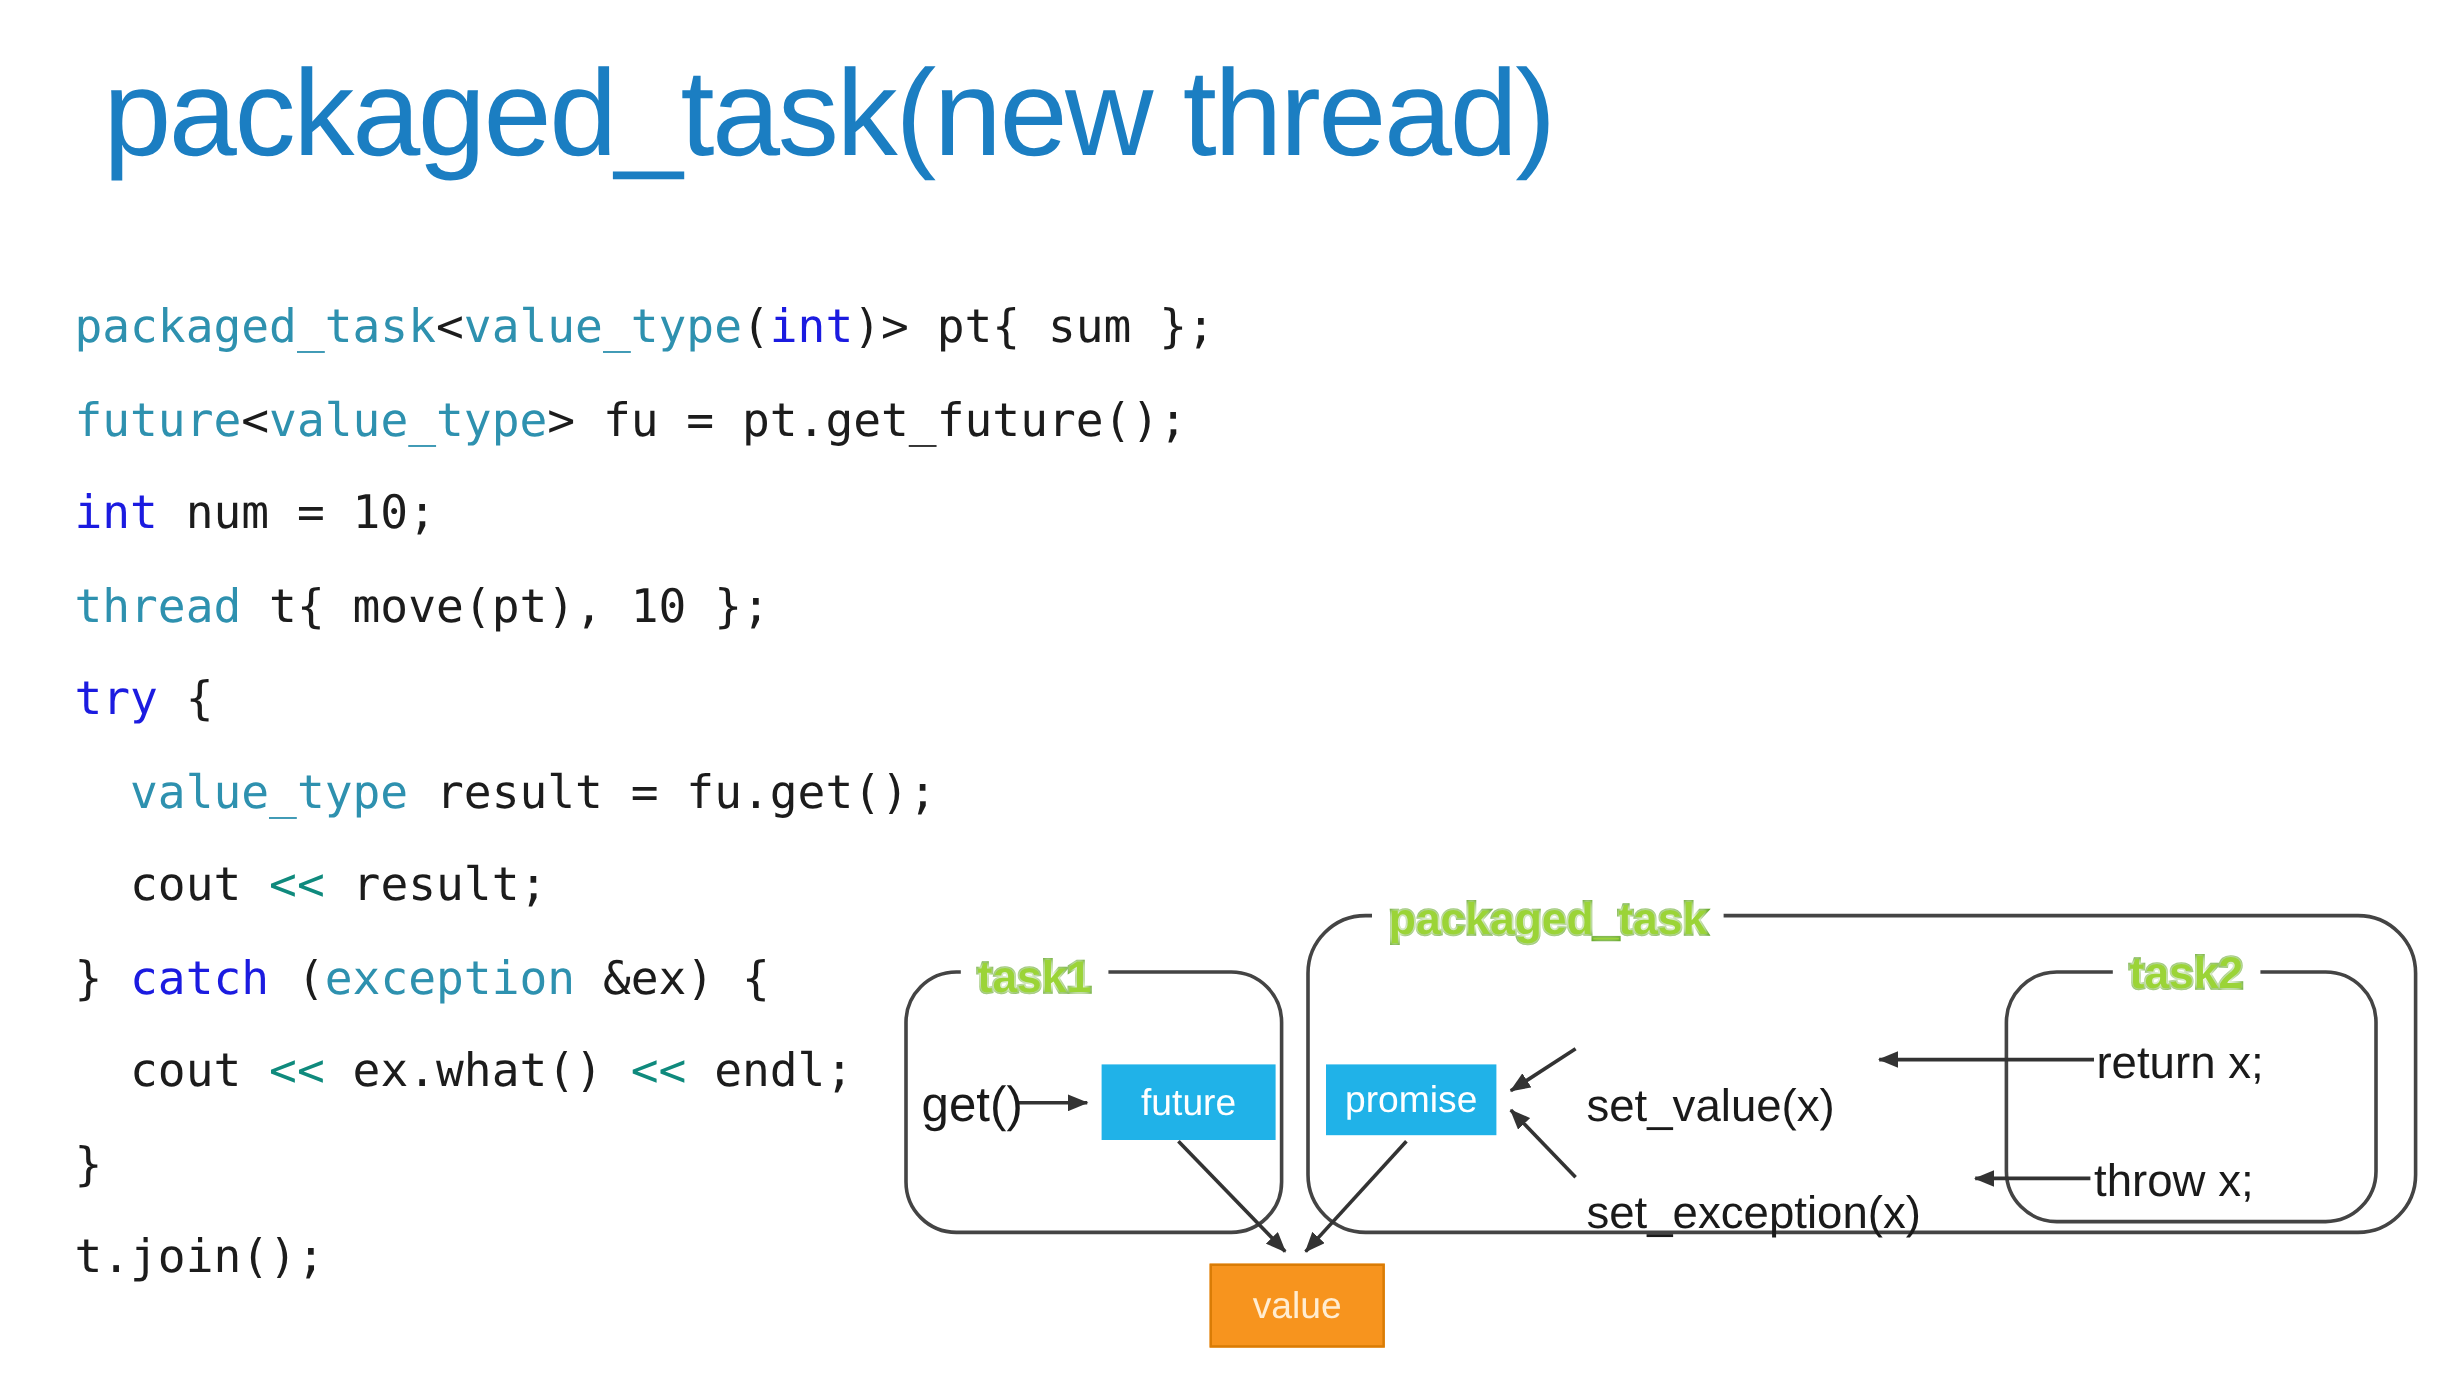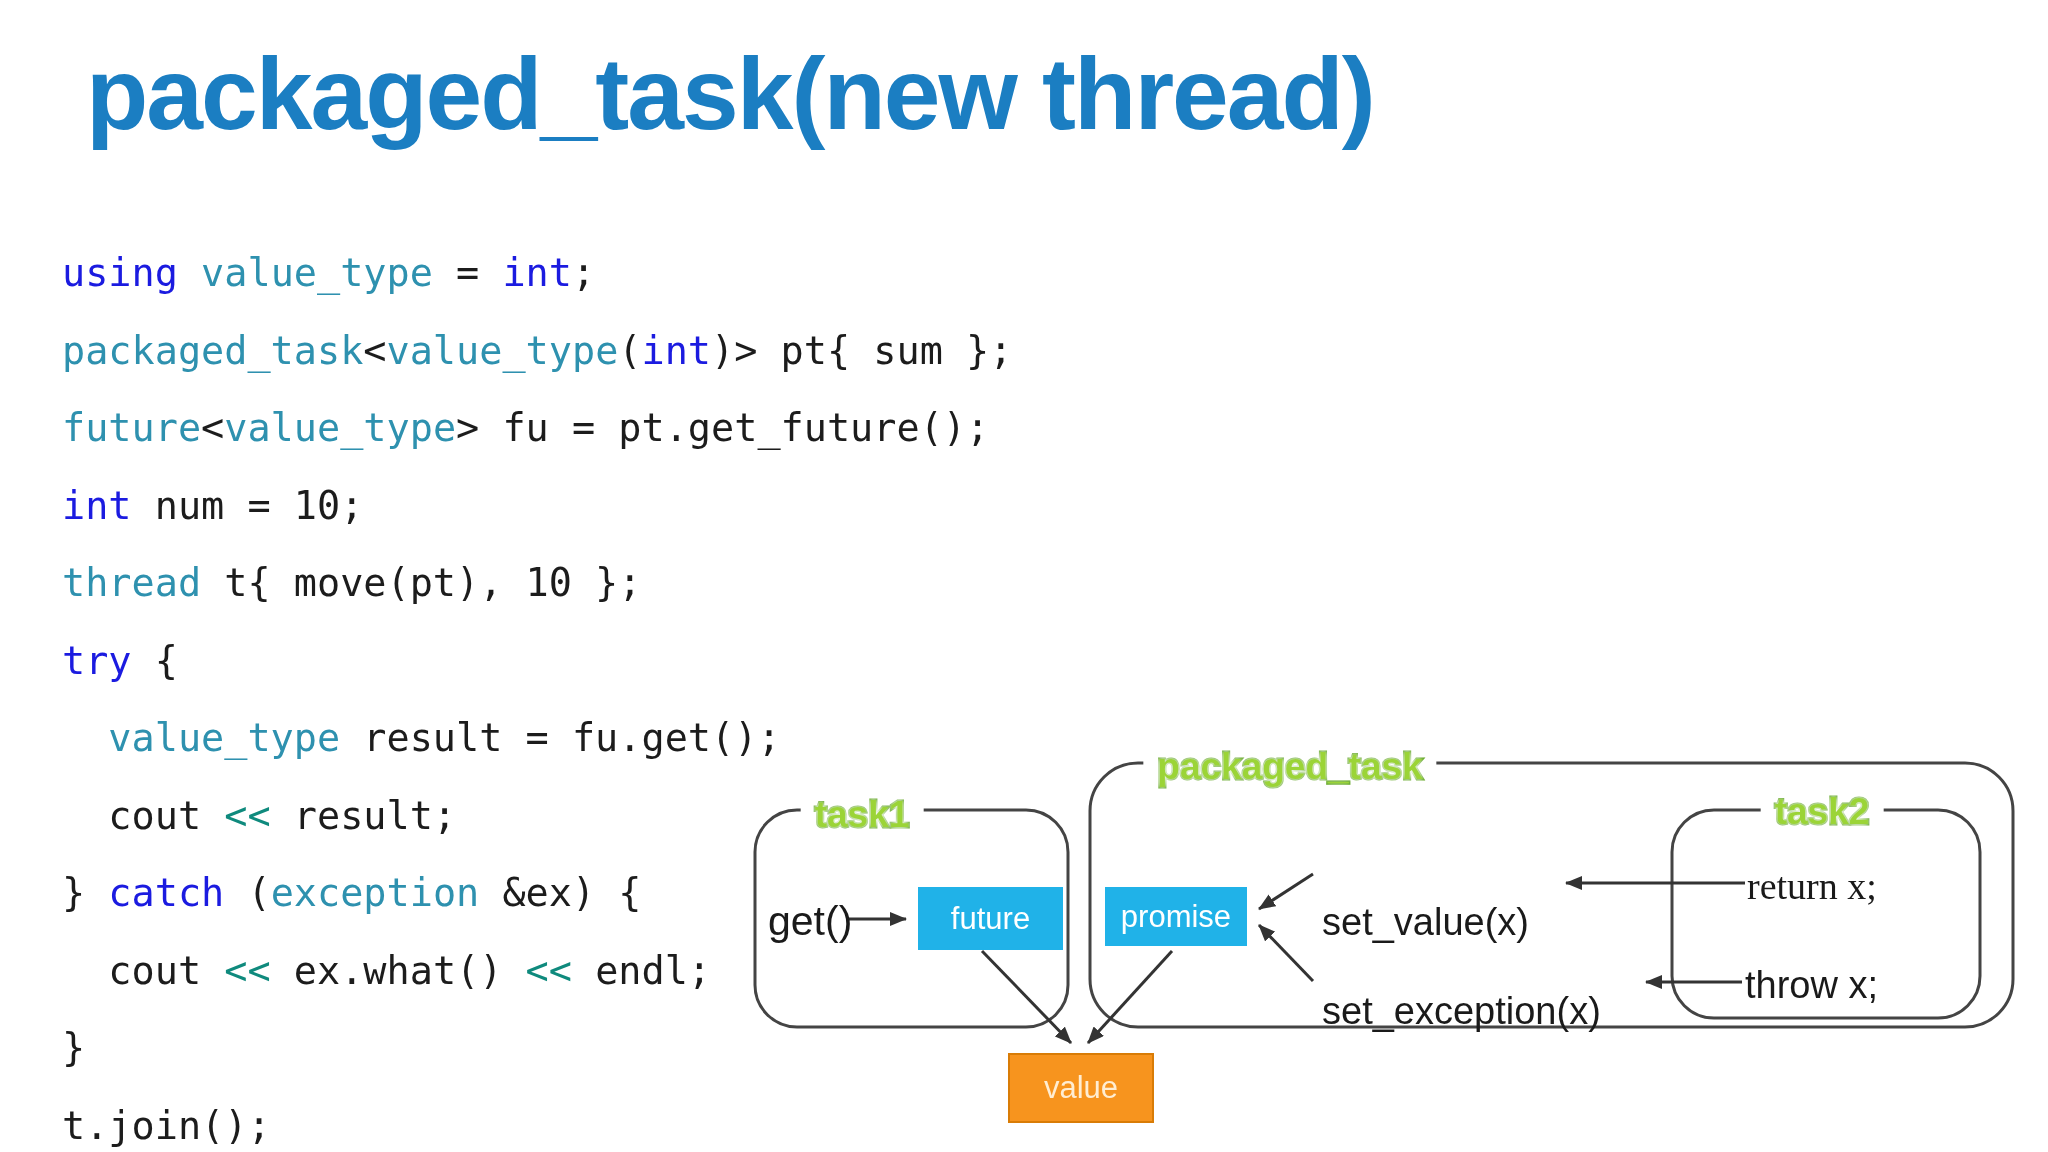--- a/index.html
+++ b/index.html
@@ -2,21 +2,21 @@
 <html style="--title: #1b7ec2; --kw: #1b1be0; --ty: #2e91af; --op: #0f8a7d; --code: #1c1c1c; --green-fill: #9bd437; --green-stroke: #55a011; --line: #444444; --cyan: #20b2e8; --orange: #f7941e; --orange-border: #d97c06; --box-text: #ffffff; --value-text: #ffedd2; --diagram-text: #1a1a1a;"><head>
 <meta charset="utf-8">
 <style>
   html,body{margin:0;padding:0;}
   body{
     width:2048px;height:1152px;background:#ffffff;overflow:hidden;position:relative;
     font-family:"Liberation Sans",sans-serif;
   }
   .slide-title{
     position:absolute;left:86px;top:38px;margin:0;
-    font-family:"Liberation Sans",sans-serif;font-weight:700;
+    font-family:"Liberation Sans",sans-serif;font-weight:400;
     font-size:102px;letter-spacing:-2px;line-height:1.1;
     color:var(--title);white-space:nowrap;
   }
   .code-block{
     position:absolute;left:62px;top:234px;
     font-family:"DejaVu Sans Mono","Liberation Mono",monospace;
     font-size:38.5px;color:var(--code);
   }
   .code-line{white-space:pre;height:77.5px;line-height:77.5px;}
   .tk-kw{color:var(--kw);}
@@ -47,21 +47,20 @@
   .node.orange{background:var(--orange);border:2px solid var(--orange-border);color:var(--value-text);}
 </style>
 </head>
 <body>
 
 <div>
 
   <h1 class="slide-title">packaged_task(new thread)</h1>
 
   <div class="code-block">
-      <div class="code-line"><span class="tk-kw">using</span><span class="tk-pl"> </span><span class="tk-ty">value_type</span><span class="tk-pl"> = </span><span class="tk-kw">int</span><span class="tk-pl">;</span></div>
       <div class="code-line"><span class="tk-ty">packaged_task</span><span class="tk-pl">&lt;</span><span class="tk-ty">value_type</span><span class="tk-pl">(</span><span class="tk-kw">int</span><span class="tk-pl">)&gt; pt{ sum };</span></div>
       <div class="code-line"><span class="tk-ty">future</span><span class="tk-pl">&lt;</span><span class="tk-ty">value_type</span><span class="tk-pl">&gt; fu = pt.get_future();</span></div>
       <div class="code-line"><span class="tk-kw">int</span><span class="tk-pl"> num = 10;</span></div>
       <div class="code-line"><span class="tk-ty">thread</span><span class="tk-pl"> t{ move(pt), 10 };</span></div>
       <div class="code-line"><span class="tk-kw">try</span><span class="tk-pl"> {</span></div>
       <div class="code-line"><span class="tk-pl">  </span><span class="tk-ty">value_type</span><span class="tk-pl"> result = fu.get();</span></div>
       <div class="code-line"><span class="tk-pl">  cout </span><span class="tk-op">&lt;&lt;</span><span class="tk-pl"> result;</span></div>
       <div class="code-line"><span class="tk-pl">} </span><span class="tk-kw">catch</span><span class="tk-pl"> (</span><span class="tk-ty">exception</span><span class="tk-pl"> &amp;ex) {</span></div>
       <div class="code-line"><span class="tk-pl">  cout </span><span class="tk-op">&lt;&lt;</span><span class="tk-pl"> ex.what() </span><span class="tk-op">&lt;&lt;</span><span class="tk-pl"> endl;</span></div>
       <div class="code-line"><span class="tk-pl">}</span></div>
@@ -92,21 +91,21 @@
       </g>
     </svg>
 
     <div class="glabel" style="left:862px;top:814px;">task1</div>
     <div class="glabel" style="left:1290px;top:766px;">packaged_task</div>
     <div class="glabel" style="left:1822px;top:811px;">task2</div>
 
     <div class="dlabel get" style="left:768px;top:921px;">get()</div>
     <div class="dlabel" style="left:1322px;top:886px;margin-top:36px;">set_value(x)</div>
     <div class="dlabel" style="left:1322px;top:985px;margin-top:26px;">set_exception(x)</div>
-    <div class="dlabel" style="left:1747px;top:886px;font-family:Liberation Serif, serif;">return x;</div>
+    <div class="dlabel" style="left:1747px;top:886px;">return x;</div>
     <div class="dlabel" style="left:1745px;top:985px;">throw x;</div>
 
     <div class="node cyan" style="left:918px;top:887px;width:145px;height:63px;">
       <span>future</span>
     </div>
     <div class="node cyan" style="left:1105px;top:887px;width:142px;height:59px;">
       <span>promise</span>
     </div>
     <div class="node orange" style="left:1008px;top:1053px;width:142px;height:66px;">
       <span>value</span>

